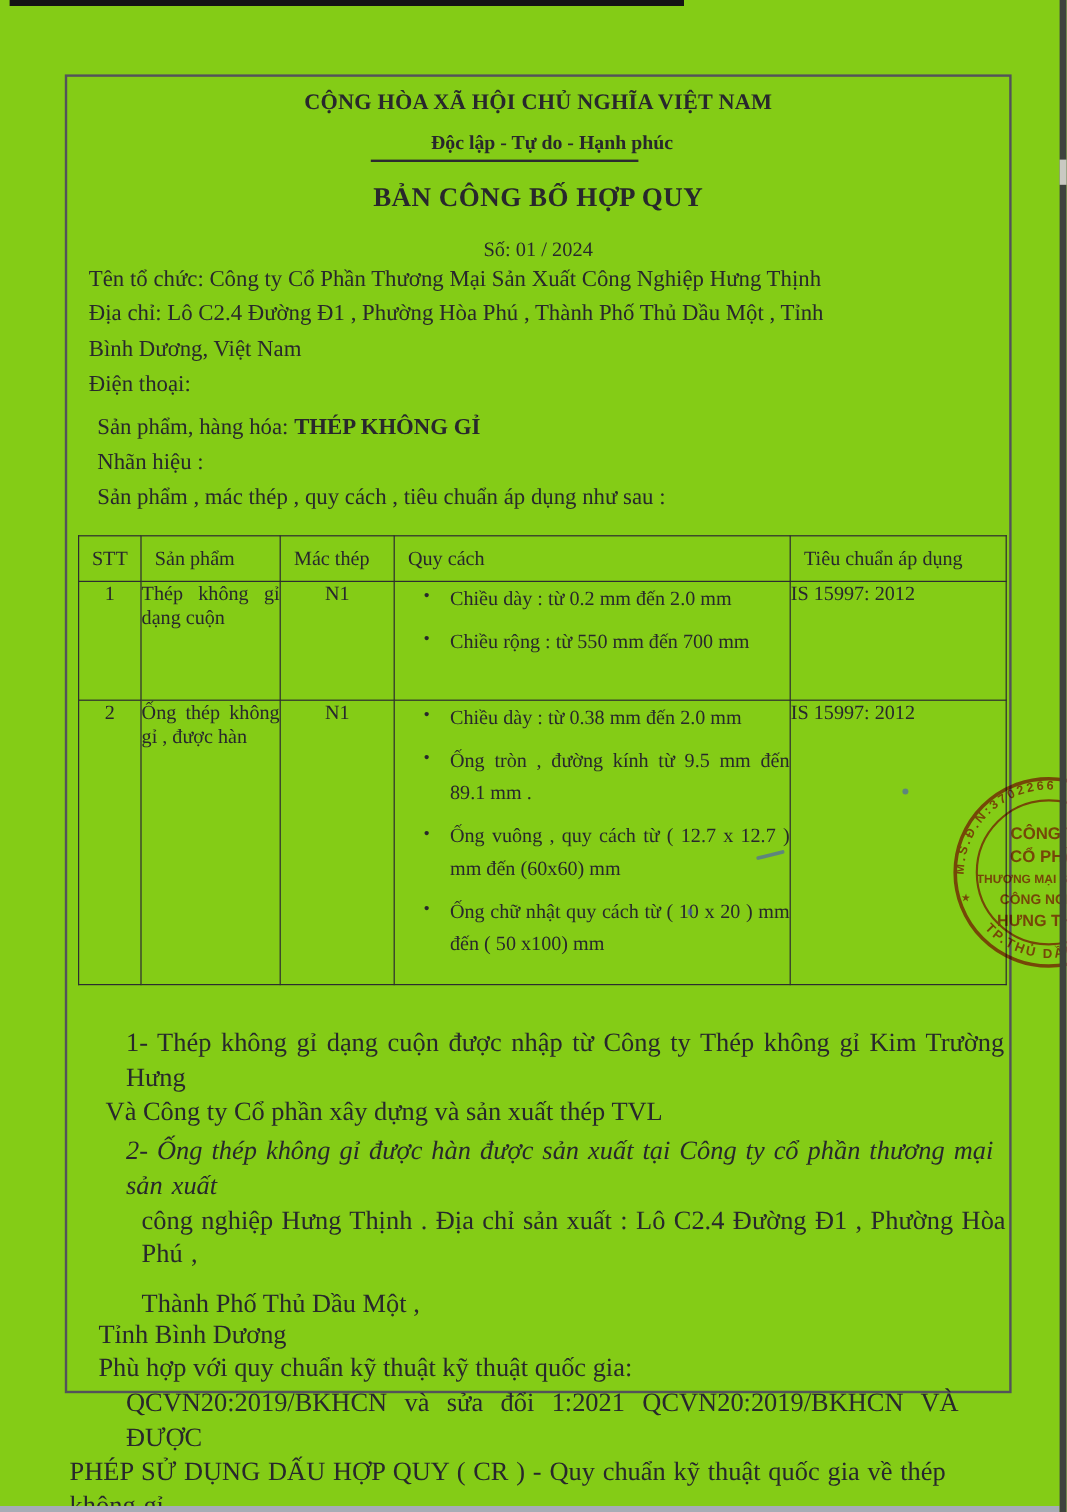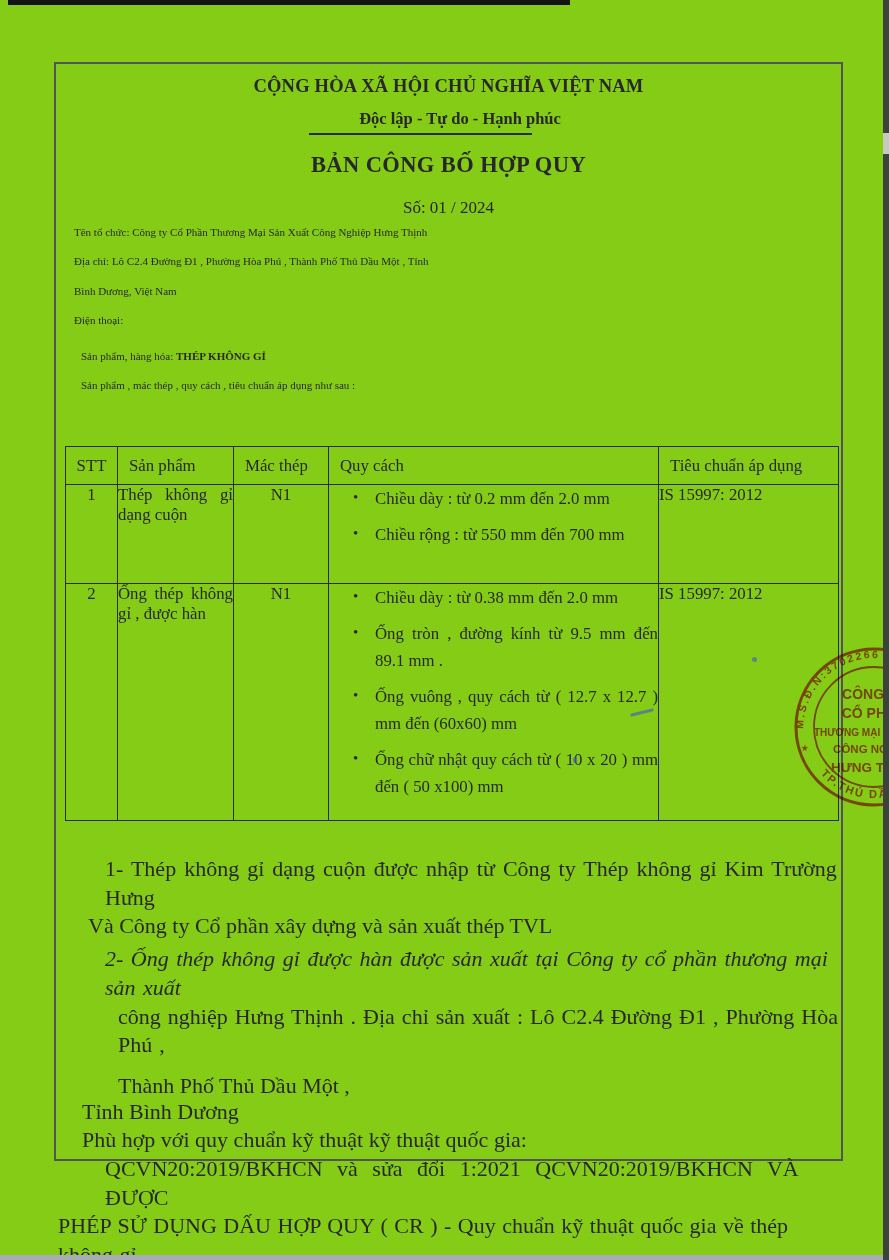--- a/index.html
+++ b/index.html
@@ -20,21 +20,21 @@
     border:2px solid #53535a; box-sizing:border-box;
   }
 
   .hdr { position:absolute; left:54px; width:789px; text-align:center; }
   .nat-title  { top:76px;  font-size:18.5px; font-weight:bold; letter-spacing:.2px; }
   .motto      { position:absolute; left:309px; top:109px; width:280px; text-align:center; font-size:16.5px; font-weight:bold; padding-left:22px; box-sizing:border-box; }
   .motto-line { position:absolute; left:309px; top:133px; width:223px; height:2px; background:#2b2b2f; }
   .doc-title  { top:152px; font-size:22.5px; font-weight:bold; letter-spacing:.4px; }
   .doc-number { top:198px; font-size:17px; }
 
-  .info { position:absolute; left:74px; top:218px; width:760px; font-size:11px; line-height:29.4px; }
+  .info { position:absolute; left:74px; top:218px; width:760px; font-size:19px; line-height:29.4px; }
   .info .ind { padding-left:7px; }
   .bold { font-weight:bold; }
 
   table.spec {
     position:absolute; left:65px; top:446px; border-collapse:collapse;
     font-size:16.8px; table-layout:fixed; z-index:2;
   }
   table.spec td { border:1.9px solid #2c2c30; vertical-align:top; box-sizing:border-box; padding:0; }
   tr.thead td { height:38px; vertical-align:middle; padding-left:11px; }
   tr.thead td.c-stt { text-align:center; padding-left:0; }
@@ -86,20 +86,21 @@
   <div class="motto-line"></div>
   <div class="hdr doc-title" style="position:absolute;">BẢN CÔNG BỐ HỢP QUY</div>
   <div class="hdr doc-number" style="position:absolute;">Số: 01 / 2024</div>
 
   <div class="info">
     <div>Tên tổ chức: Công ty Cổ Phần Thương Mại Sản Xuất Công Nghiệp Hưng Thịnh</div>
     <div>Địa chỉ: Lô C2.4 Đường Đ1 , Phường Hòa Phú , Thành Phố Thủ Dầu Một , Tỉnh</div>
     <div>Bình Dương, Việt Nam</div>
     <div>Điện thoại:</div>
     <div class="ind" style="margin-top:6px;"><span>Sản phẩm, hàng hóa: </span><span class="bold">THÉP KHÔNG GỈ</span></div>
+    <div class="ind">Nhãn hiệu :</div>
     <div class="ind">Sản phẩm , mác thép , quy cách , tiêu chuẩn áp dụng như sau :</div>
   </div>
 
   <table class="spec">
     <tbody>
         <tr class="thead">
       <td class="c-stt">STT</td>
       <td class="c-prod" style="padding-top:0;text-align:left;">Sản phẩm</td>
       <td class="c-grade" style="text-align:left;padding-left:11px;">Mác thép</td>
       <td class="c-spec" style="padding:0 0 0 11px;">Quy cách</td>

